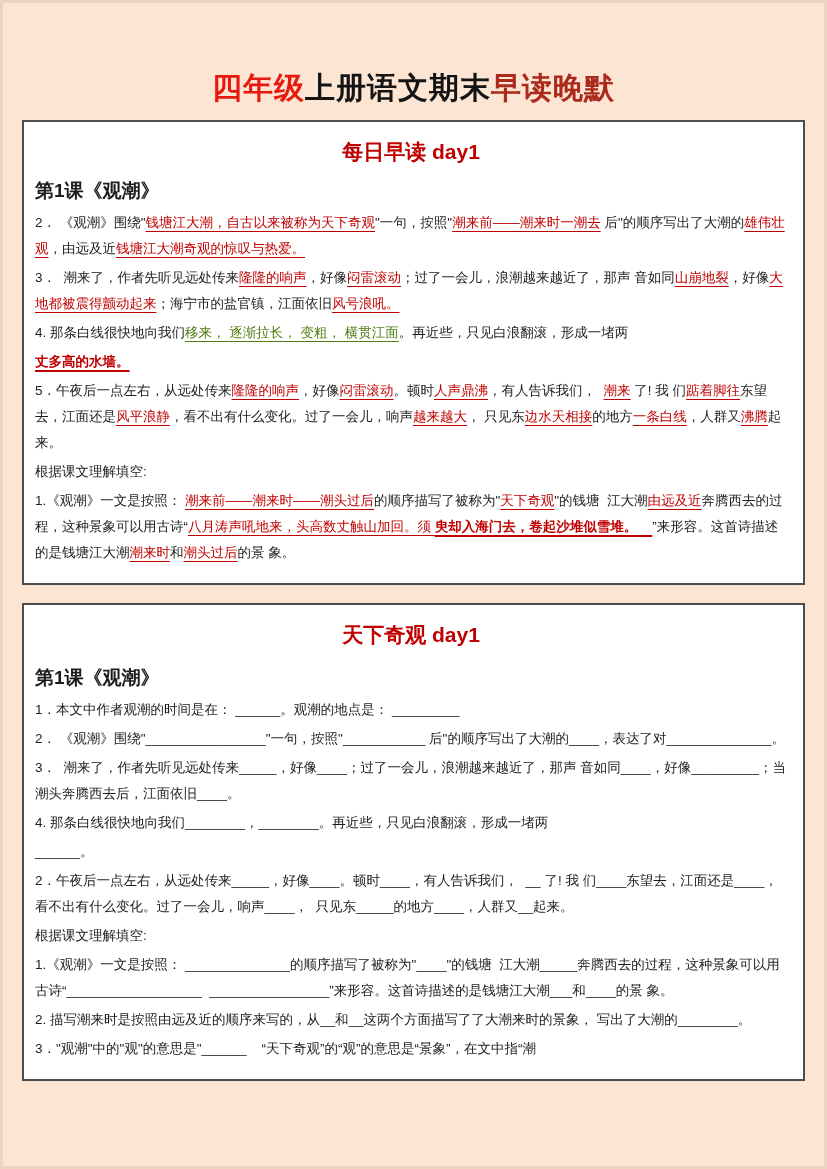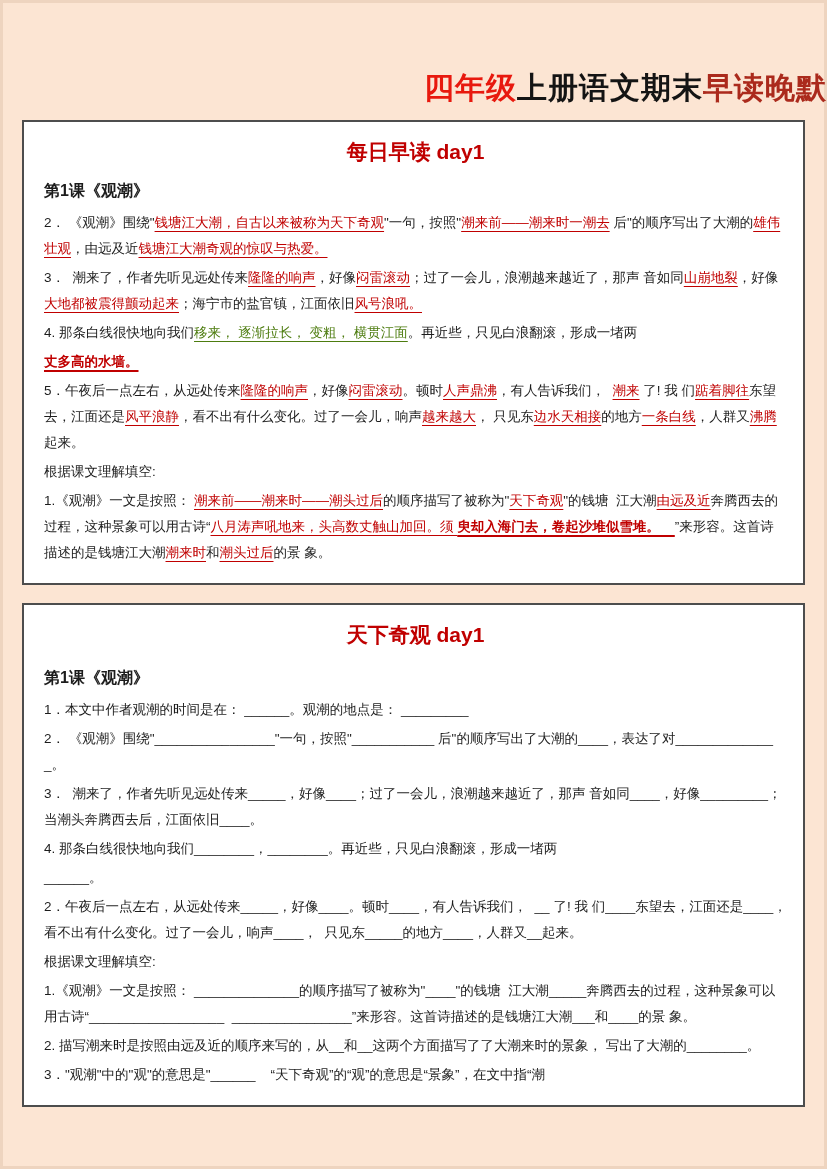--- a/index.html
+++ b/index.html
@@ -9,47 +9,47 @@
     font-family:"Liberation Sans","DejaVu Sans",sans-serif;
     color:#1c1c1c;
   }
   .page{
     width:827px;height:1169px;box-sizing:border-box;
     padding-top:68px;
     box-shadow:inset 0 0 0 3px rgba(140,90,50,0.12);
   }
   h1.doc-title{
     margin:0 0 12px 0;
-    text-align:right;
+    text-align:center;
     font-size:30px;
     font-weight:700;
     letter-spacing:1px;
     line-height:40px;
   }
   .t-red{color:#e8190e;}
   .t-black{color:#141414;}
   .t-darkred{color:#ab2a1c;}
   .sheet-box{
     background:#ffffff;
     border:2px solid #4d4d4d;
     margin:0 22px 18px 22px;
-    padding:8px 16px 14px 20px;
+    padding:8px 16px 14px 11px;
     box-sizing:border-box;
   }
   .box-title{
     text-align:center;
     color:#c00000;
     font-weight:700;
     font-size:21px;
     margin:8px 0 12px 0;
     line-height:28px;
   }
   .lesson{
     font-weight:700;
-    font-size:16px;
+    font-size:19px;
     margin:0 0 6px 0;
     line-height:26px;
   }
   .evening .lesson{margin-top:16px;}
   .para{
     margin:0 0 3px 0;
     font-size:13.5px;
     line-height:26px;
     white-space:pre-wrap;
     word-break:break-all;

